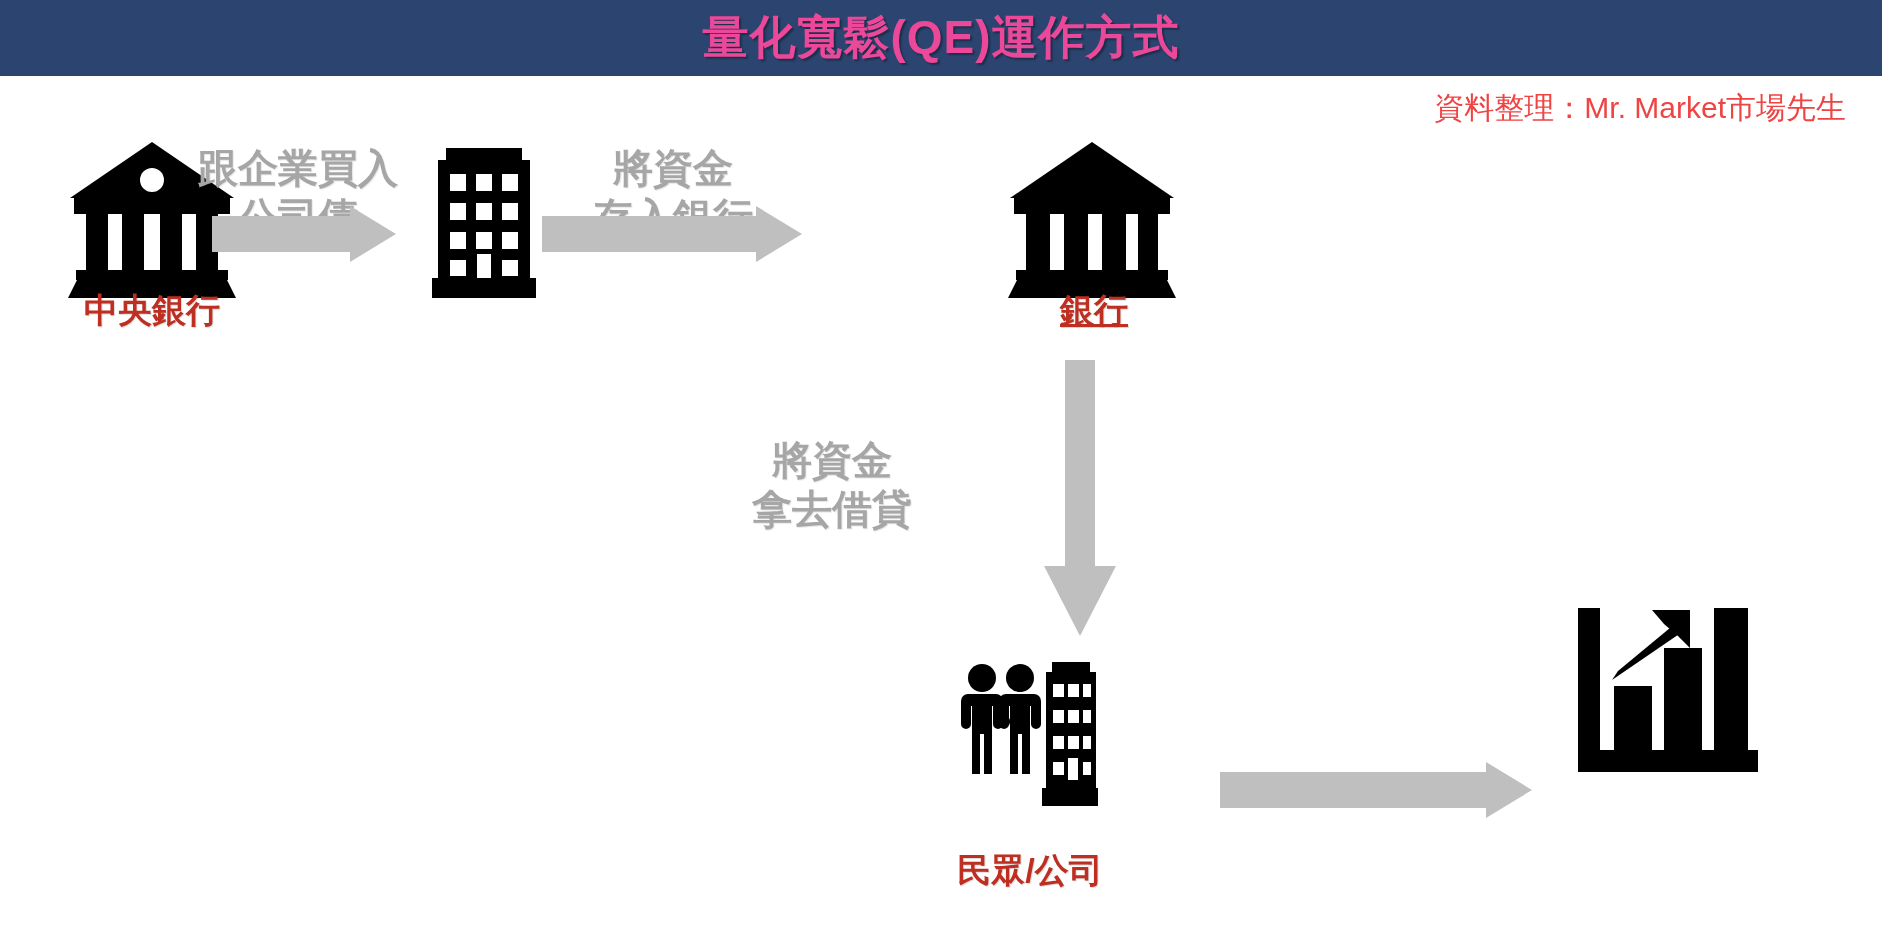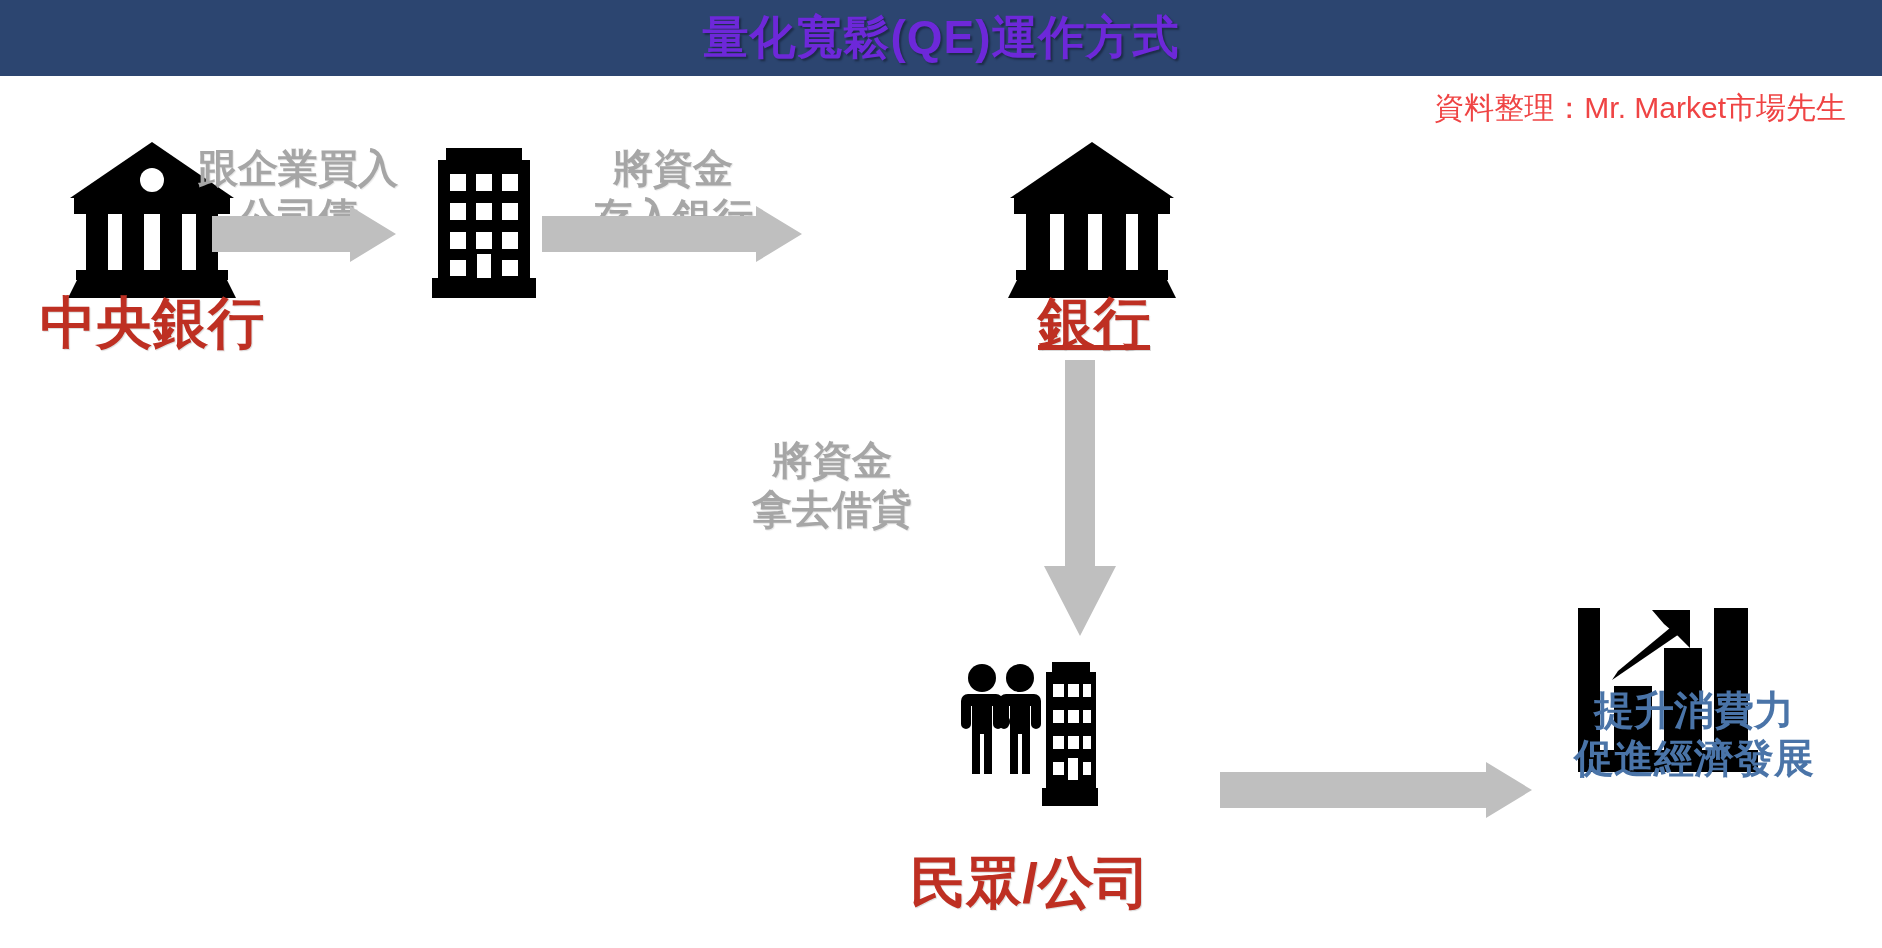--- a/index.html
+++ b/index.html
@@ -29,21 +29,21 @@
     background: #2c4570;
   }
   .header-title {
     position: absolute;
     left: 0;
     top: 0;
     width: 1882px;
     height: 76px;
     line-height: 74px;
     text-align: center;
-    color: #6d28d9;
+    color: #ec4899;
     font-size: 46px;
     font-weight: bold;
     letter-spacing: 1px;
     text-shadow: 2px 2px 2px rgba(0,0,0,0.35);
     white-space: nowrap;
   }
 
   .credit {
     position: absolute;
     right: 36px;
@@ -61,21 +61,21 @@
     font-weight: bold;
     line-height: 1.22;
     text-align: center;
     white-space: pre-line;
     text-shadow: 1px 1px 1px rgba(0,0,0,0.10);
     margin-top: 48px;
   }
   .node-label {
     position: absolute;
     color: #be2f22;
-    font-size: 56px;
+    font-size: 34px;
     font-weight: bold;
     line-height: 1.1;
     text-align: center;
     white-space: nowrap;
     text-shadow: 1px 1px 1px rgba(0,0,0,0.15);
   }
   .outcome-label {
     position: absolute;
     color: #4a74a8;
     font-size: 40px;
@@ -233,16 +233,14 @@
 
         <rect x="36" y="86" width="38" height="64"></rect>
         <rect x="86" y="48" width="38" height="102"></rect>
         <rect x="136" y="8" width="34" height="142"></rect>
 
         <polygon points="34,80 40,71 104,18 110,28"></polygon>
         <polygon points="74,10 112,10 112,48 100,36 86,24"></polygon>
       </g>
     </svg>
   </div>
-  <div class="outcome-label" style="left:1520px; top:686px; width:348px;">提升消費力
-促進經濟發展</div>
 
 </div>
 
 </body></html>

